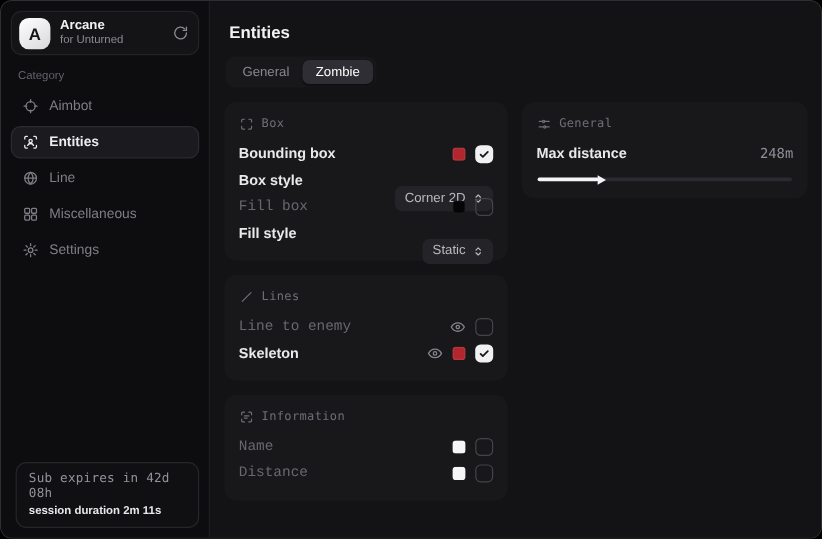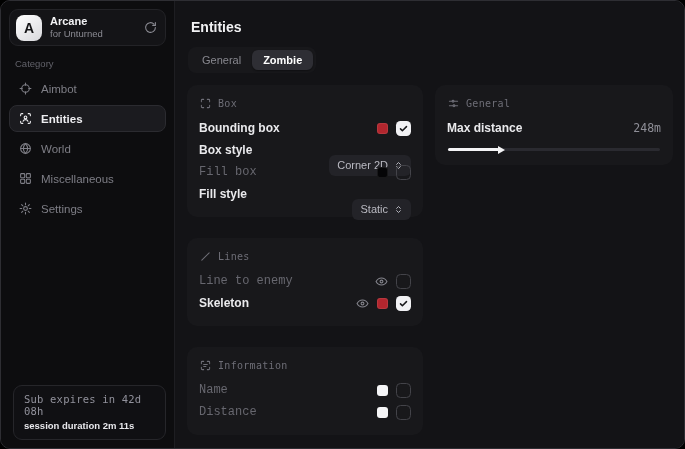--- a/index.html
+++ b/index.html
@@ -22,24 +22,24 @@
   .nav-item .nicon{display:flex;width:14px;justify-content:center;}
   .side-footer{position:absolute;left:12px;right:8px;bottom:8px;border:1px solid #26262a;border-radius:9px;padding:7px 10px 8px;background:#101013;}
   .side-footer .l1{font-family:"DejaVu Sans Mono",monospace;font-size:10.5px;color:#92929c;letter-spacing:.2px;}
   .side-footer .l2{margin-top:3px;font-size:9.5px;font-weight:700;color:#e8e8ec;}
 
   
   .main{flex:1;background:#131316;padding:14px 14px 12px 12px;}
   .page-title{font-size:14px;font-weight:700;color:#f2f2f4;margin:4px 0 12px 4px;}
   .tabs{display:inline-flex;background:#18181b;border-radius:8px;padding:3px;margin-left:1px;}
   .tab{font-size:11px;padding:4px 11px;border-radius:6px;color:#88888f;cursor:default;}
-  .tab.active{background:#2e2e34;color:#ffffff;font-weight:700;box-shadow:0 1px 2px rgba(0,0,0,.4);}
+  .tab.active{background:#2e2e34;color:#ffffff;font-weight:400;box-shadow:0 1px 2px rgba(0,0,0,.4);}
 
   .columns{display:flex;gap:12px;margin-top:12px;}
-  .col-left{width:236px;display:flex;flex-direction:column;gap:21px;text-align:center;}
+  .col-left{width:236px;display:flex;flex-direction:column;gap:12px;text-align:center;}
   .col-right{width:238px;}
   .card{background:#18181b;border-radius:10px;padding:10px 12px 12px;}
   .card-head{display:flex;align-items:center;gap:7px;color:#6e6e77;font-family:"DejaVu Sans Mono",monospace;font-size:10px;letter-spacing:.3px;margin:3px 0 8px 1px;}
   .row{display:flex;align-items:center;justify-content:space-between;height:22px;}
   .row-label{font-size:12px;font-weight:600;color:#e9e9ec;}
   .row-label.dim{color:#67676f;font-weight:400;font-family:Liberation Mono, monospace;}
   .controls{display:flex;align-items:center;gap:8px;}
   .swatch{width:11px;height:11px;border-radius:3px;border:1px solid rgba(255,255,255,.08);}
   .checkbox{width:15px;height:15px;border-radius:4.5px;display:flex;align-items:center;justify-content:center;}
   .checkbox.unchecked{border:1.5px solid #434349;background:transparent;}
@@ -96,21 +96,21 @@
         <span>Entities</span>
       </div>
       <div class="nav-item">
         <span class="nicon">
           <svg width="13" height="13" viewBox="0 0 24 24" fill="none" stroke="currentColor" stroke-width="2" stroke-linecap="round">
             <circle cx="12" cy="12" r="9"></circle>
               <path d="M3 12h18"></path>
               <path d="M12 3c2.5 2.6 4 5.6 4 9s-1.5 6.4-4 9c-2.5-2.6-4-5.6-4-9s1.5-6.4 4-9z"></path>
           </svg>
         </span>
-        <span>World</span>
+        <span>Line</span>
       </div>
       <div class="nav-item">
         <span class="nicon">
           <svg width="13" height="13" viewBox="0 0 24 24" fill="none" stroke="currentColor" stroke-width="2" stroke-linecap="round">
             <rect x="3" y="3" width="7.5" height="7.5" rx="1.5"></rect>
               <rect x="13.5" y="3" width="7.5" height="7.5" rx="1.5"></rect>
             <rect x="3" y="13.5" width="7.5" height="7.5" rx="1.5"></rect>
               <rect x="13.5" y="13.5" width="7.5" height="7.5" rx="1.5"></rect>
           </svg>
         </span>

